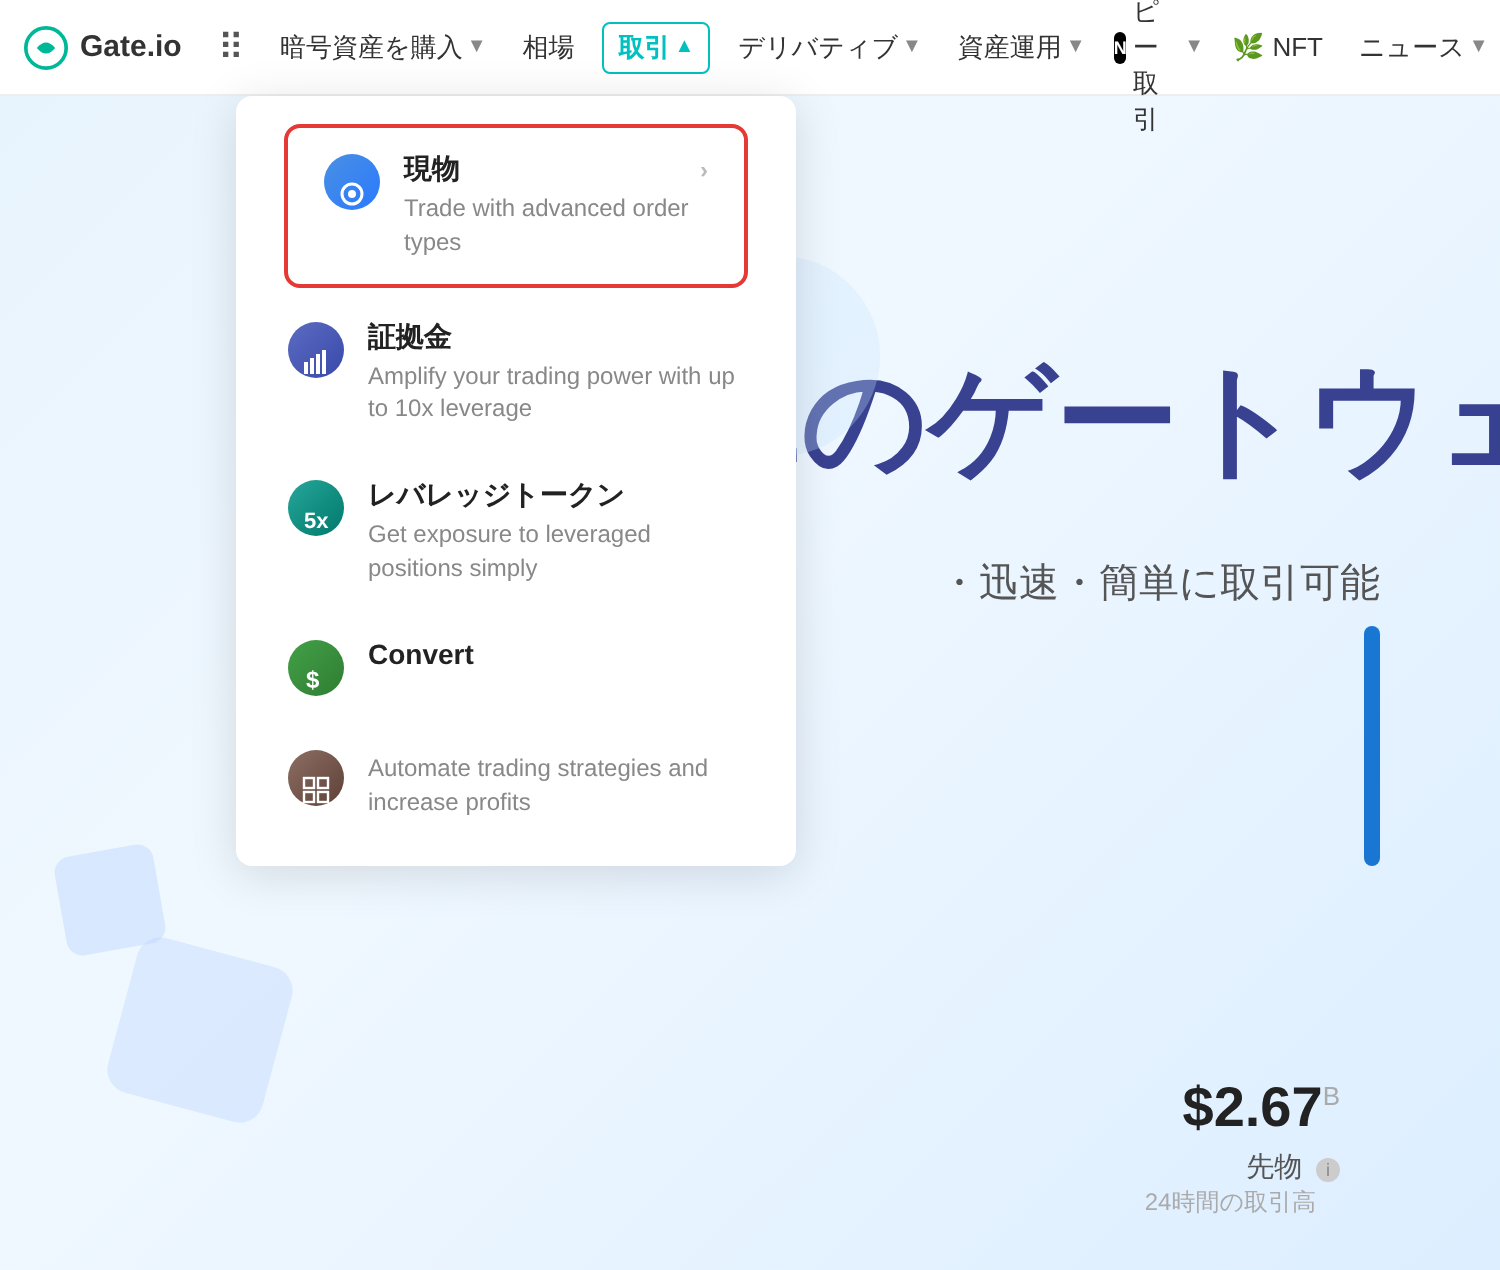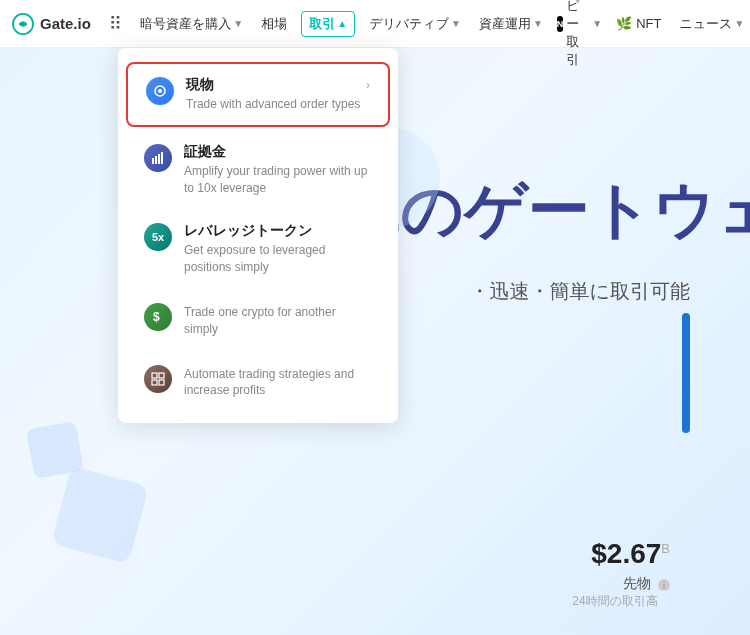--- a/index.html
+++ b/index.html
@@ -96,31 +96,31 @@
       padding: 12px 18px;
       cursor: pointer;
       gap: 12px;
       border-radius: 6px;
       margin: 2px 8px;
       transition: background 0.15s;
     }
 
     .menu-item.highlighted {
       border: 2px solid #e53935;
-      margin: 4px 8px;
+      margin: 4px 24px;
       border-radius: 8px;
       background: #fff;
     }
 
     .menu-icon {
       width: 28px;
       height: 28px;
       border-radius: 50%;
       display: flex;
-      align-items: center;
+      align-items: flex-end;
       justify-content: center;
       flex-shrink: 0;
       margin-top: 1px;
     }
 
     .menu-icon.blue {
       background: linear-gradient(135deg, #4a90e2, #2979ff);
     }
     .menu-icon.indigo {
       background: linear-gradient(135deg, #5c6bc0, #3949ab);
@@ -395,21 +395,21 @@
     </div>
   </div>
 
   <div class="menu-item">
     <div class="menu-icon green">
       <svg width="16" height="16" viewBox="0 0 16 16" fill="none">
         <text x="3" y="12" fill="white" font-size="12" font-weight="bold">$</text>
       </svg>
     </div>
     <div class="menu-content">
-      <div class="menu-desc">Trade one crypto for another simply</div>
+      <div class="menu-title">Convert</div>
     </div>
   </div>
 
 
   <div class="menu-item">
     <div class="menu-icon grid">
       <svg width="16" height="16" viewBox="0 0 16 16" fill="none">
         <rect x="2" y="2" width="5" height="5" stroke="white" stroke-width="1.2"></rect>
         <rect x="9" y="2" width="5" height="5" stroke="white" stroke-width="1.2"></rect>
         <rect x="2" y="9" width="5" height="5" stroke="white" stroke-width="1.2"></rect>

